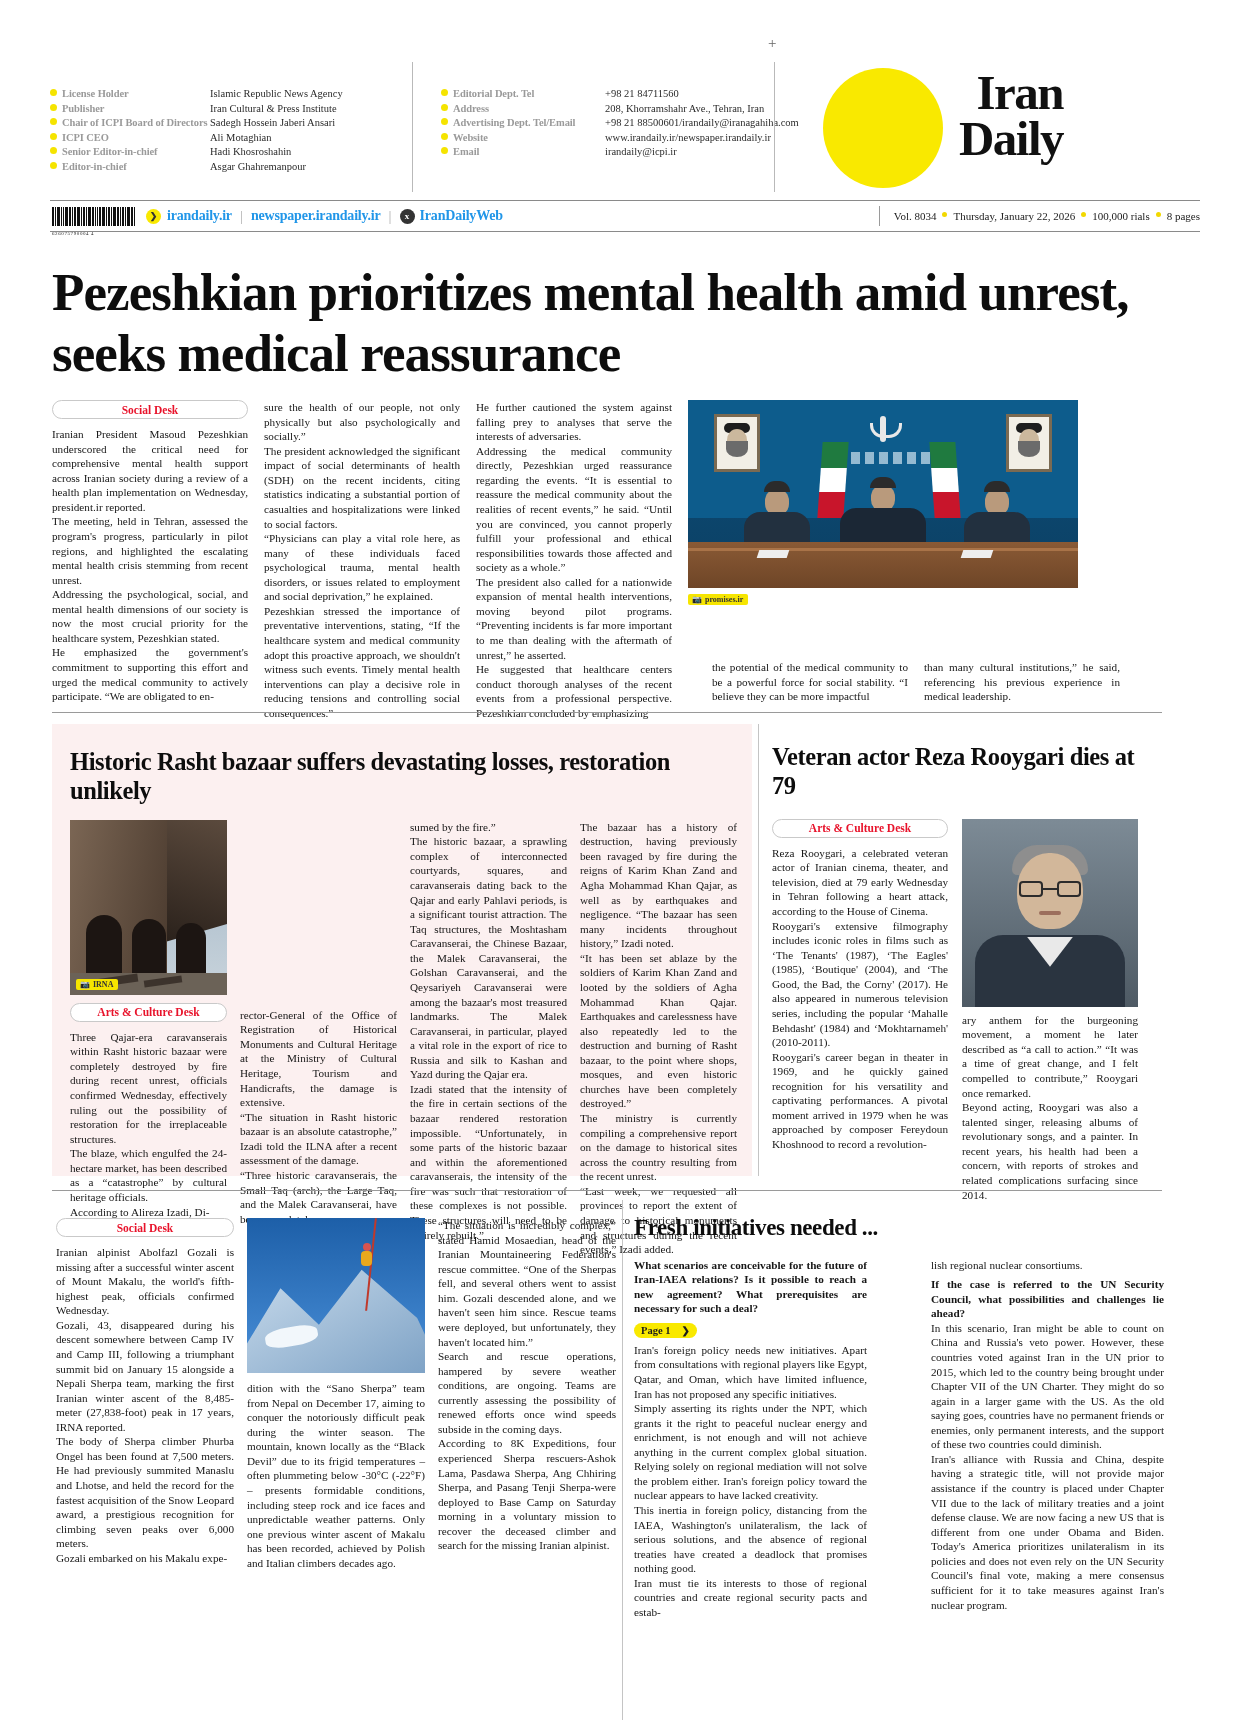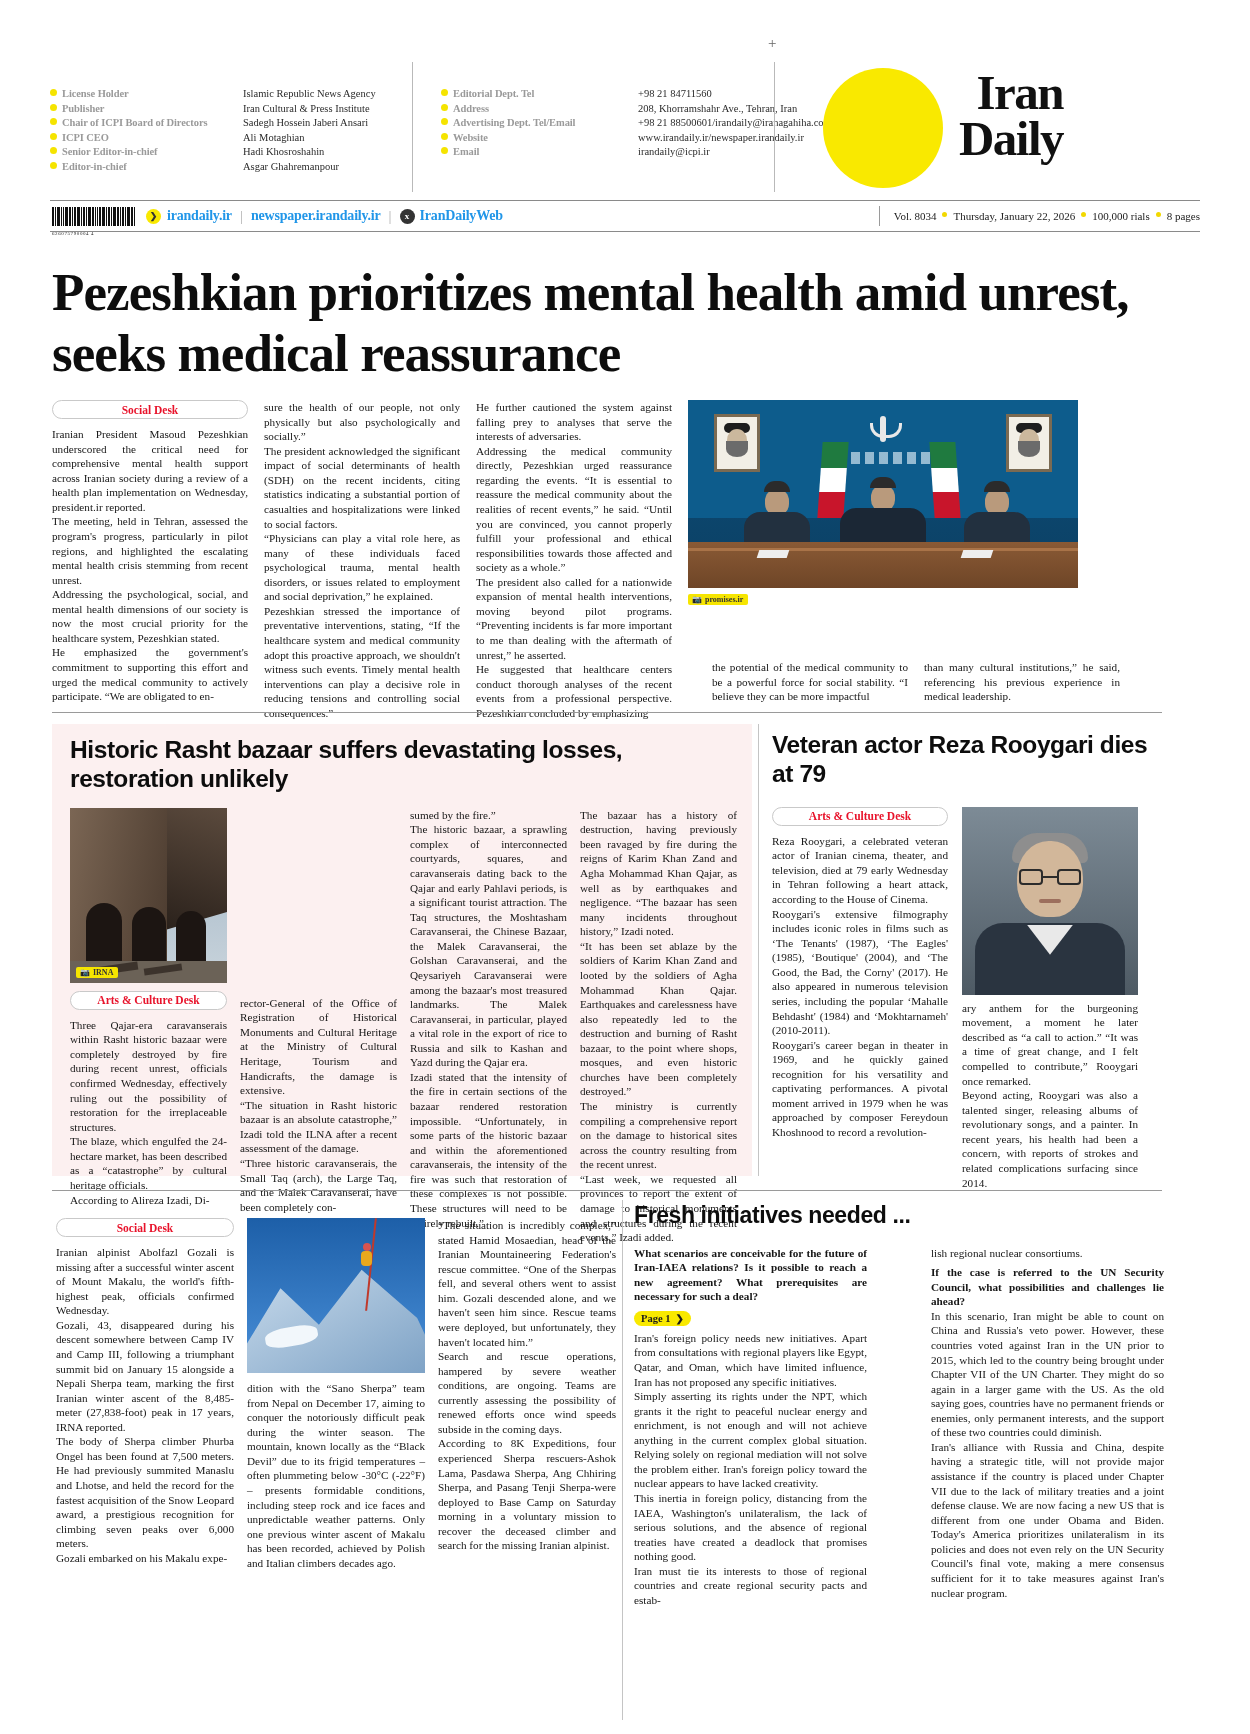--- a/index.html
+++ b/index.html
@@ -58,21 +58,20 @@
     font-weight: 600;
     width: 148px;
     flex: 0 0 auto;
     letter-spacing: -0.1px;
   }
   .imprint-col.c2 .imprint-label { width: 152px; }
   .imprint-value {
     color: #2b2b2b;
     font-weight: 400;
     white-space: nowrap;
-    margin-left: 33px;
   }
 
   .logo-block {
     flex: 1;
     position: relative;
     border-left: 1px solid #b9b9b9;
   }
   .logo-dot {
     position: absolute;
     left: 48px; top: 6px;
@@ -314,42 +313,44 @@
   .mk-climber .c-body { position:absolute; left:2px; top:8px; width:11px; height:15px; background:#e8a81e; border-radius:4px; }
   .mk-climber .c-head { position:absolute; left:4px; top:0; width:8px; height:8px; border-radius:50%; background:#d9534f; }
   .mk-rope { position:absolute; right:30%; top:0; width:2px; height:60%; background:#c0392b; transform: rotate(6deg); }
 
   
   .hr-thin { position: absolute; height: 1px; background: #9a9a9a; }
   .vr-thin { position: absolute; width: 1px; background: #c4c4c4; }
 
   
   .sec-headline {
-    font-family: Liberation Sans, sans-serif;
+    font-family: Liberation Serif, serif;
     font-weight: 700;
     letter-spacing: -0.4px;
     color: #0d0d0d;
+    margin-top: 12px;
   }
 
   
   .pink-block {
     position: absolute;
     background: #fcf0f0;
   }
 
   
   .page-badge {
     display: inline-flex;
     align-items: center;
     background: #f9e900;
     border-radius: 10px;
     padding: 2px 7px;
     font-size: 10.5px;
     font-weight: 700;
     color: #1b1b1b;
+    gap: 6px;
   }
   .page-badge .arrow { margin-left: 5px; font-size: 10px; }
 </style>
 </head>
 <body>
 
 <div class="page">
 
   <div class="crop-mark crop-top">+</div>
 

